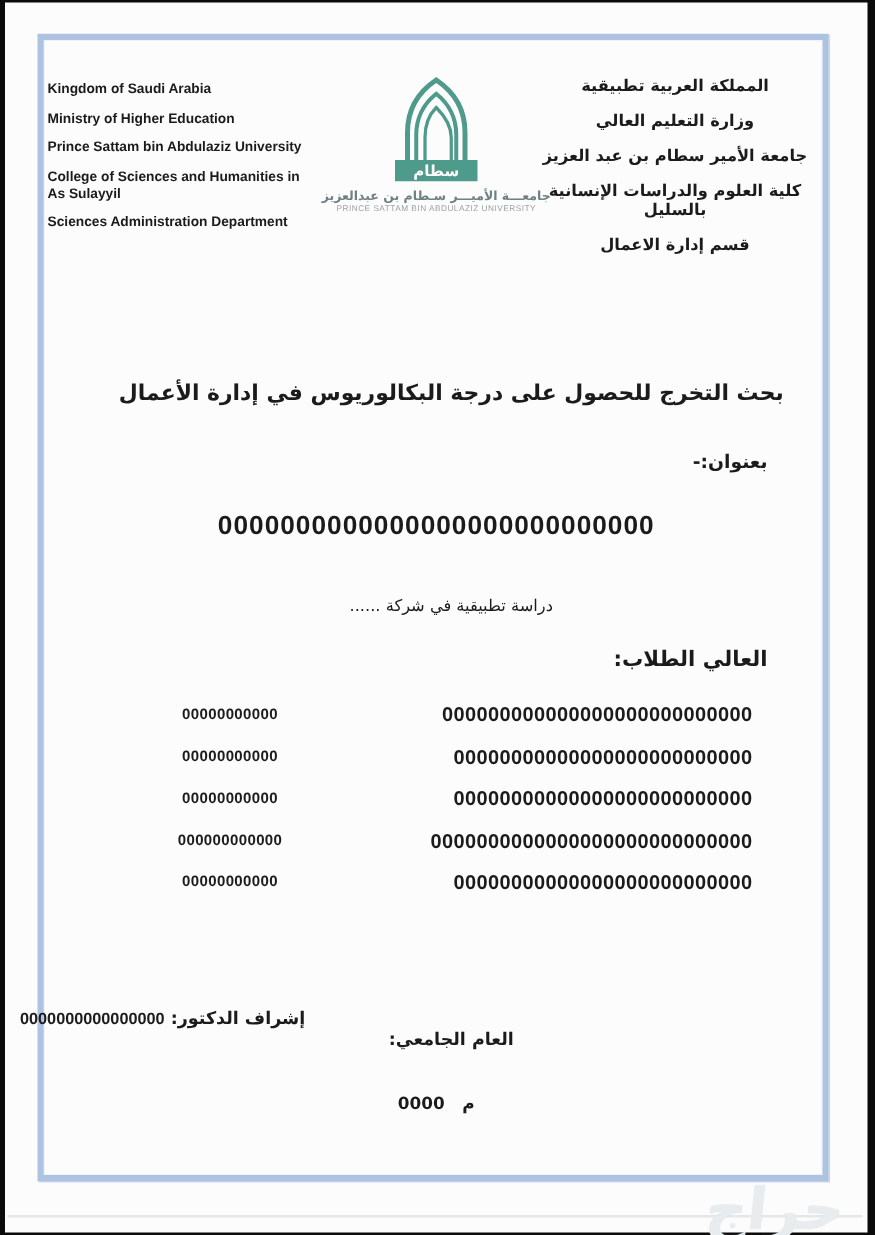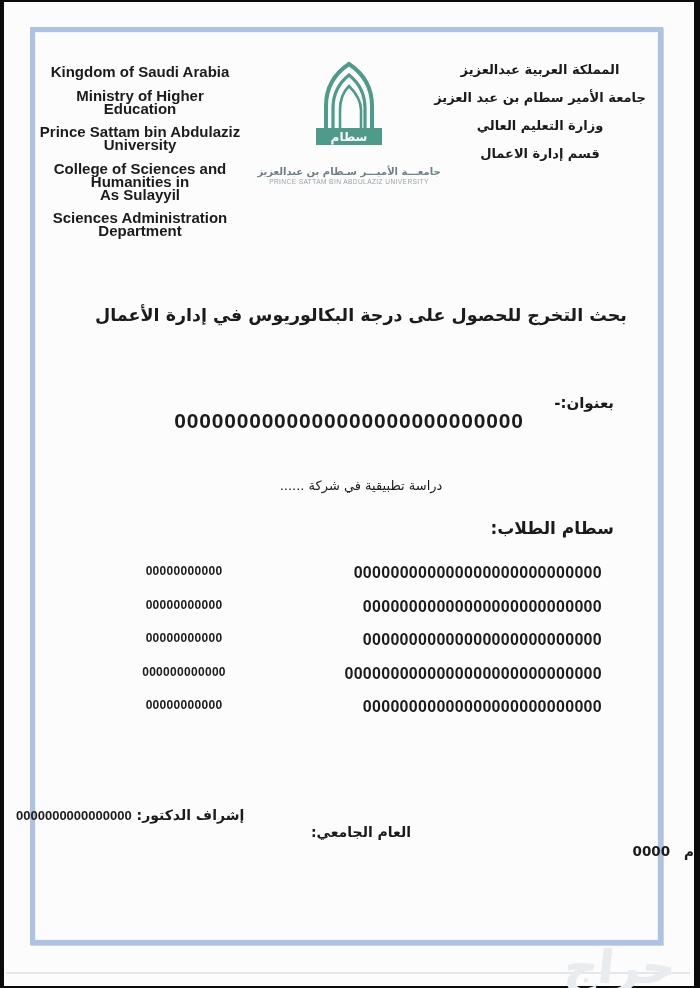--- a/index.html
+++ b/index.html
@@ -11,62 +11,62 @@
     position:absolute;left:4px;top:2px;right:6px;bottom:2px;
     background:#fcfcfc;color:#1b1b1b;
   }
   .frame{
     position:absolute;left:26px;top:25px;width:623px;height:908px;
     border:5px solid #aec3e2;
     box-shadow:inset 0 0 0 1px #eef3f9, 1px 1px 0 #c9d6e8;
   }
   
   .header-en{
-    position:absolute;left:34px;top:63px;width:204px;text-align:center;
-    font-family:"Liberation Sans",sans-serif;font-weight:bold;font-size:15px;line-height:13px;
+    position:absolute;left:34px;top:63px;width:204px;text-align:left;
+    font-family:"Liberation Sans",sans-serif;font-weight:bold;font-size:11px;line-height:13px;
   }
   .header-en .line{margin-bottom:10.5px;white-space:pre-line;}
   .header-ar{
     position:absolute;right:38px;top:60px;width:232px;text-align:center;
     font-weight:bold;font-size:13px;direction:rtl;
   }
   .header-ar .line{margin-bottom:13px;}
   .logo{
     position:absolute;left:50%;top:56px;transform:translateX(-50%);
     width:200px;text-align:center;
   }
-  .logo .cap-ar{font-size:10px;font-weight:bold;color:#6e8084;direction:rtl;margin-top:16px;}
+  .logo .cap-ar{font-size:10px;font-weight:bold;color:#6e8084;direction:rtl;margin-top:2px;}
   .logo .cap-en{font-size:6.6px;color:#99a2a6;letter-spacing:.4px;margin-top:1px;
     font-family:"Liberation Sans",sans-serif;}
   
   .ar{direction:rtl;padding-left:12px;}
   .thesis-title{position:absolute;left:0;top:303px;width:100%;text-align:center;
     font-weight:bold;font-size:17.5px;}
-  .entitled{position:absolute;right:80px;top:392px;font-weight:bold;font-size:15px;}
+  .entitled{position:absolute;right:80px;top:358px;font-weight:bold;font-size:15px;}
   .title-zeros{position:absolute;left:0;top:407px;width:100%;text-align:center;
     font-weight:bold;font-size:21px;letter-spacing:.8px;
     font-family:"Liberation Sans",sans-serif;}
   .applied{position:absolute;left:0;top:476px;width:100%;text-align:center;
     font-weight:normal;font-size:13px;}
   .col-head-right{position:absolute;right:80px;top:516px;font-weight:bold;font-size:17px;}
   .col-head-left{position:absolute;left:152px;top:516px;width:222px;text-align:center;
     font-weight:bold;font-size:17px;}
   .rows{position:absolute;left:0;top:556px;width:100%;}
   .row{position:relative;height:33.5px;}
   .row .name{position:absolute;right:92px;top:6px;font-weight:bold;font-size:16px;
     letter-spacing:.3px;font-family:"Liberation Sans",sans-serif;}
   .row .id{position:absolute;left:118px;top:6px;width:124px;text-align:center;
     font-weight:bold;font-size:12px;letter-spacing:.3px;
     font-family:"Liberation Sans",sans-serif;}
   .supervisor{position:absolute;left:0;top:773px;width:100%;text-align:left;
     font-weight:bold;font-size:14px;margin-top:32px;}
   .supervisor .val{font-family:"Liberation Sans",sans-serif;font-size:13px;}
   .acad-year{position:absolute;left:0;top:822px;width:100%;text-align:center;
     font-weight:bold;font-size:14px;}
-  .year-line{position:absolute;left:0;top:841px;width:100%;
+  .year-line{position:absolute;left:0;top:873px;width:100%;text-align:center;
     font-weight:bold;font-size:13.5px;direction:rtl;}
   .year-line .suffix{margin-left:14px;}
   
   .wm-line{position:absolute;left:2px;right:4px;bottom:12px;height:2px;background:#e3e7ea;}
   .watermark{position:absolute;right:18px;bottom:-8px;font-size:46px;font-weight:bold;
     color:#e9ecef;direction:rtl;transform:skewX(-6deg);
     text-shadow:0 0 1px #dde2e6;}
 </style>
 </head>
 <body>
@@ -92,35 +92,36 @@
         <path d="M66 70 V52 C66 42 69 34 75 28 C81 34 87 42 87 52 V70" stroke-width="2.6"></path>
       </g>
       <rect x="42" y="70" width="66" height="17" fill="#4f9b8b"></rect>
       <text x="75" y="83" text-anchor="middle" fill="#ffffff" font-size="12" font-weight="bold">سطام</text>
     </svg>
     <div class="cap-ar">جامعـــة الأميـــر سـطام بن عبدالعزيز</div>
     <div class="cap-en">PRINCE SATTAM BIN ABDULAZIZ UNIVERSITY</div>
   </div>
 
   <div class="header-ar">
-    <div class="line">المملكة العربية عبدالعزيز</div>
+    <div class="line">المملكة العربية تطبيقية</div>
+    <div class="line">وزارة التعليم العالي</div>
     <div class="line">جامعة الأمير سطام بن عبد العزيز</div>
-    <div class="line">وزارة التعليم العالي</div>
+    <div class="line">كلية العلوم والدراسات الإنسانية بالسليل</div>
     <div class="line">قسم إدارة الاعمال</div>
   </div>
 
   <div class="thesis-title ar">بحث التخرج للحصول على درجة البكالوريوس في إدارة الأعمال</div>
 
   <div class="entitled ar">بعنوان:-</div>
 
   <div class="title-zeros">0000000000000000000000000000</div>
 
   <div class="applied ar">دراسة تطبيقية في شركة ......</div>
 
-  <div class="col-head-right ar">سطام الطلاب:</div>
+  <div class="col-head-right ar">العالي الطلاب:</div>
 
   <div class="rows">
     <div class="row">
       <span class="name">000000000000000000000000000</span>
       <span class="id">00000000000</span>
     </div>
     <div class="row">
       <span class="name">00000000000000000000000000</span>
       <span class="id">00000000000</span>
     </div>

